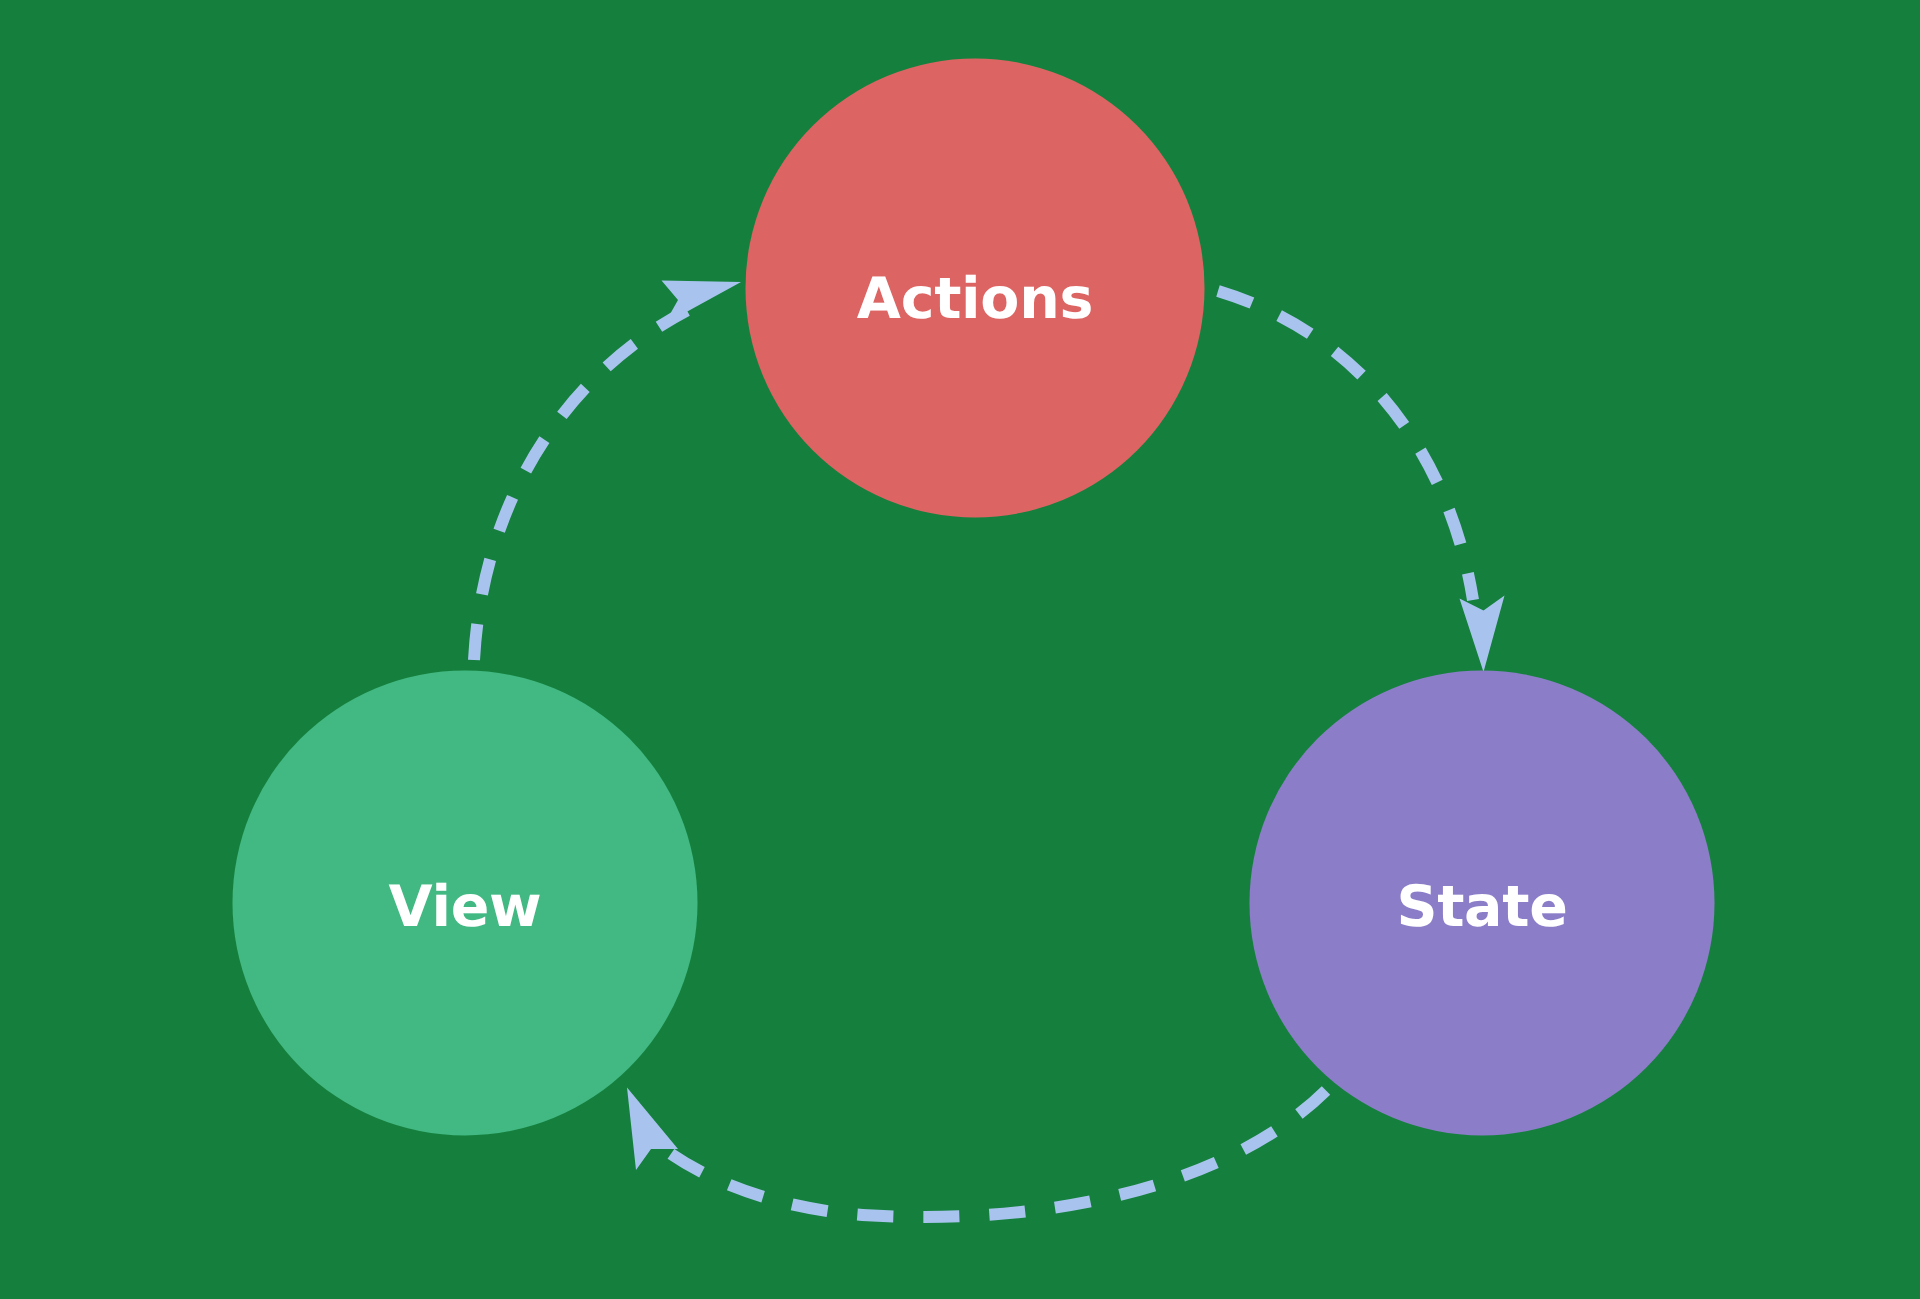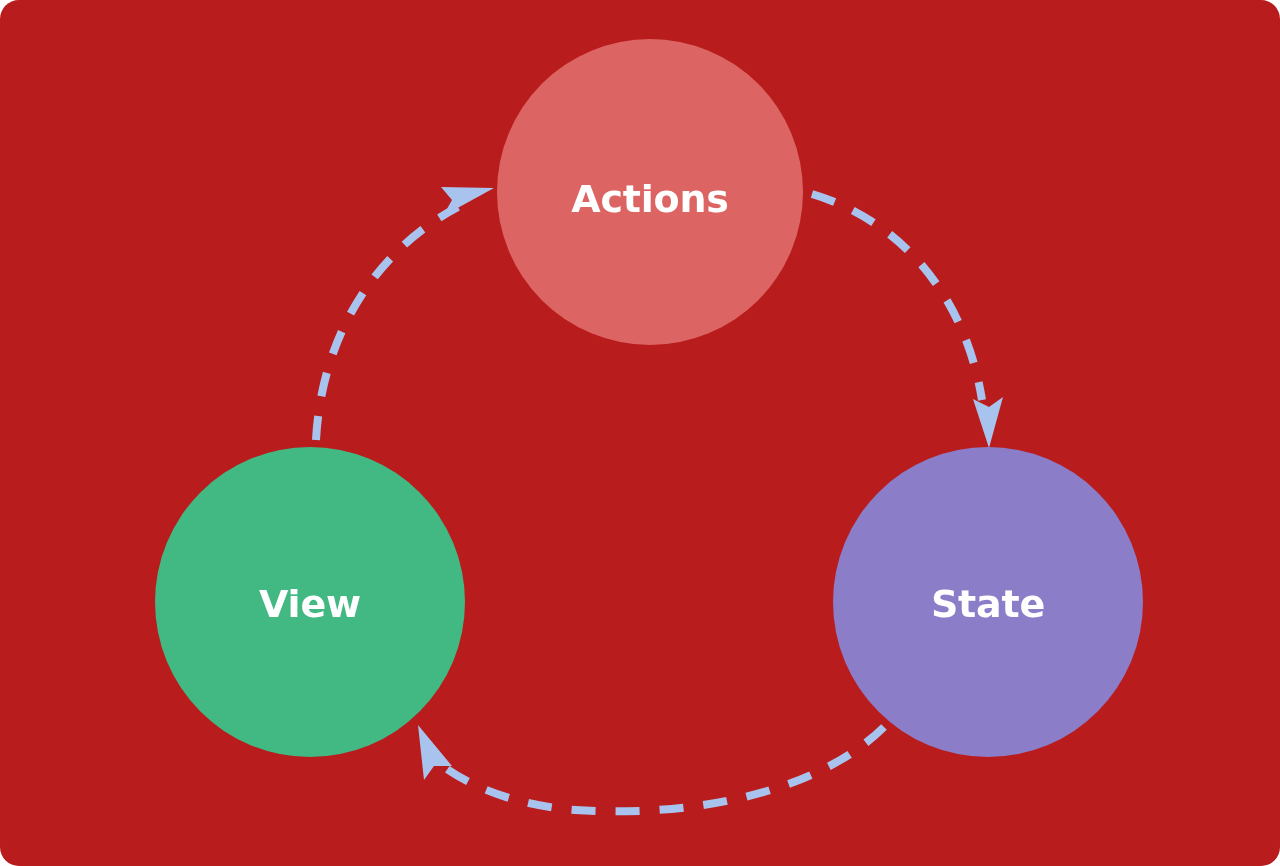--- a/index.html
+++ b/index.html
@@ -39,21 +39,21 @@
     fill: none;
     stroke-linecap: butt;
   }
   .arrow-head {
     stroke: none;
   }
 </style>
 </head>
 <body>
 
-<div id="diagram-canvas" style="background: #b91c1c; border-radius: 19px;">
+<div id="diagram-canvas" style="background: #15803d;">
 
   <svg id="flow-svg" viewBox="0 0 1280 866">
 
     <g>
       <path class="flow-arc" d="M 316 440 C 322 330 380 248 458 207" stroke="#A8C4EE" stroke-width="8" stroke-dasharray="24 20"></path>
       <path class="arrow-head" fill="#A8C4EE" d="M 494 188 L 441 187 L 452 200 L 443 216 Z"></path>
     </g>
 
     <g>
       <path class="flow-arc" d="M 812 194 C 905 222 966 300 982 400" stroke="#A8C4EE" stroke-width="8" stroke-dasharray="24 20"></path>

